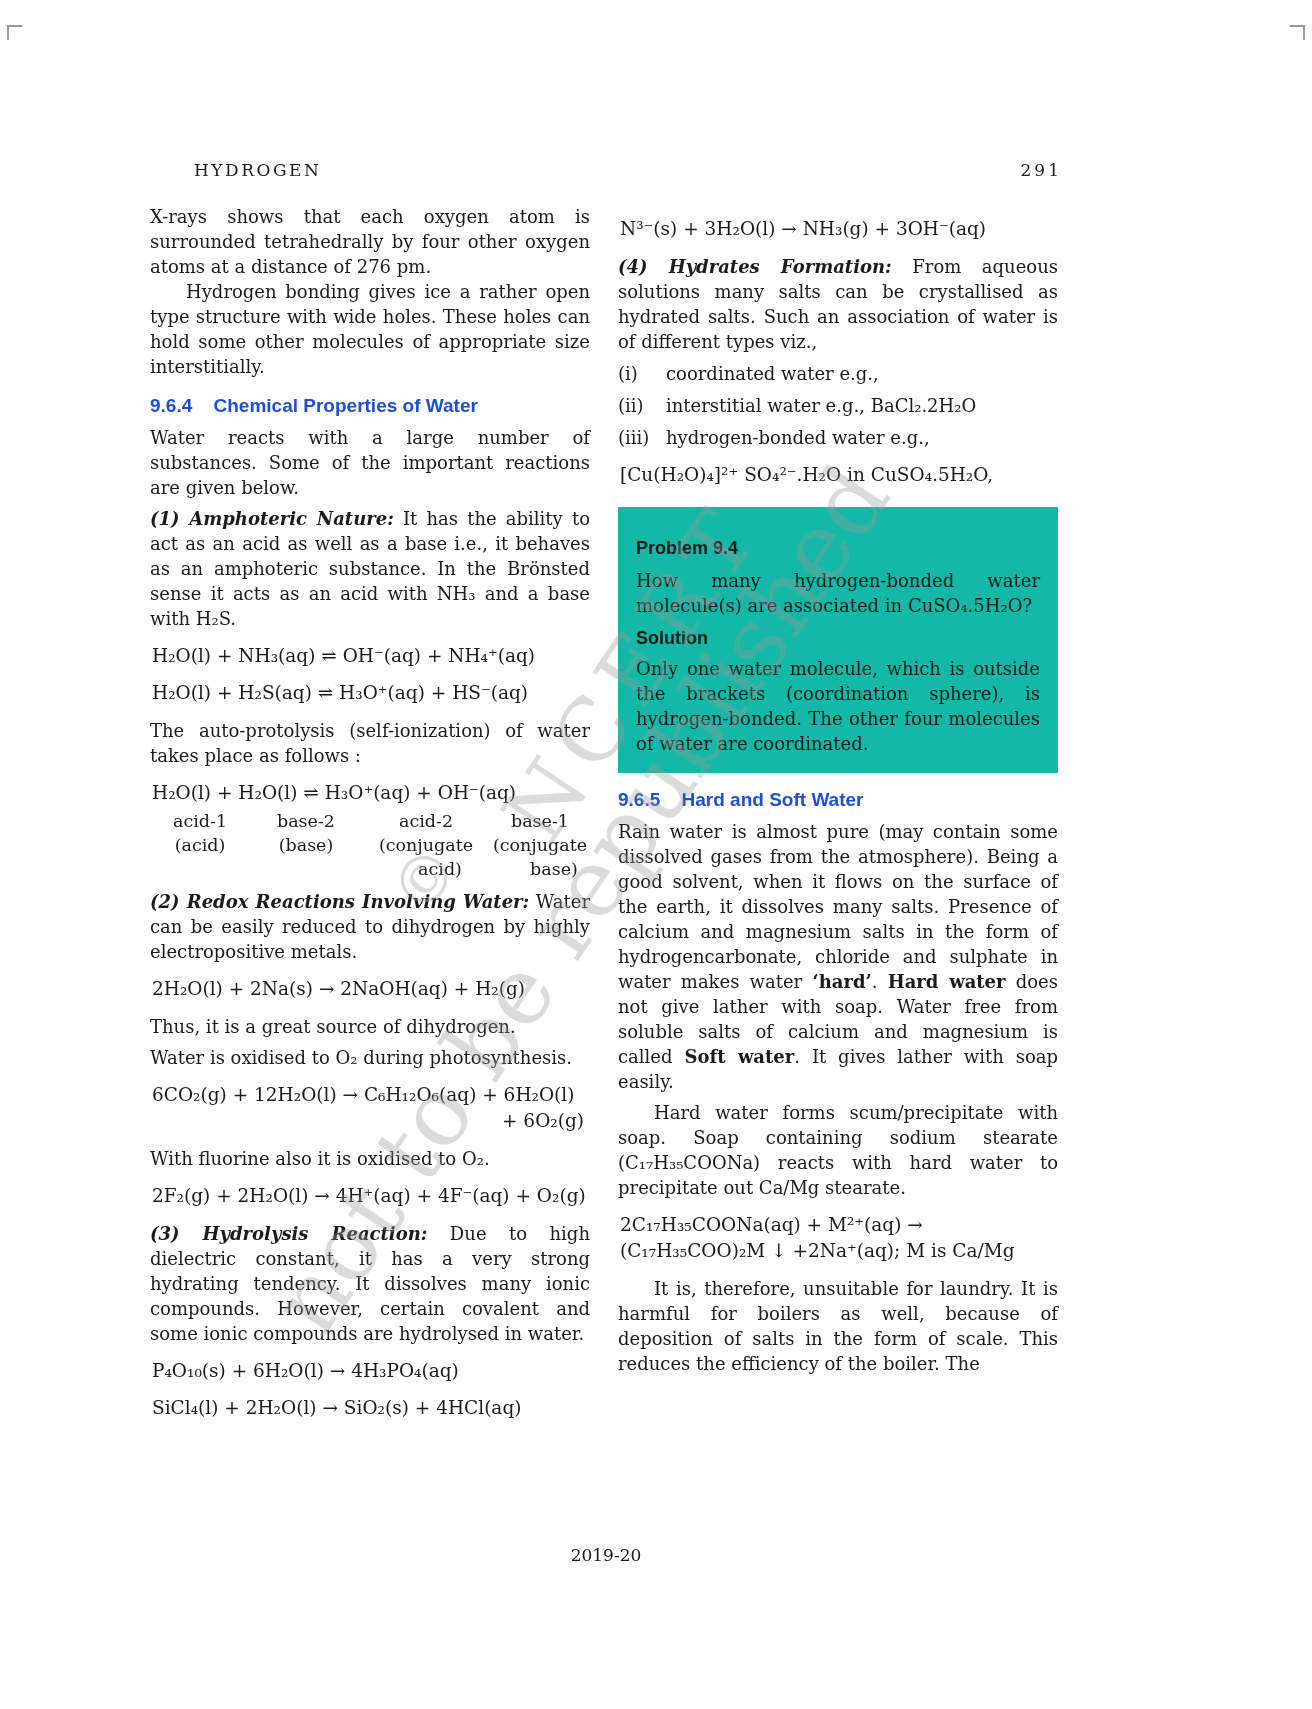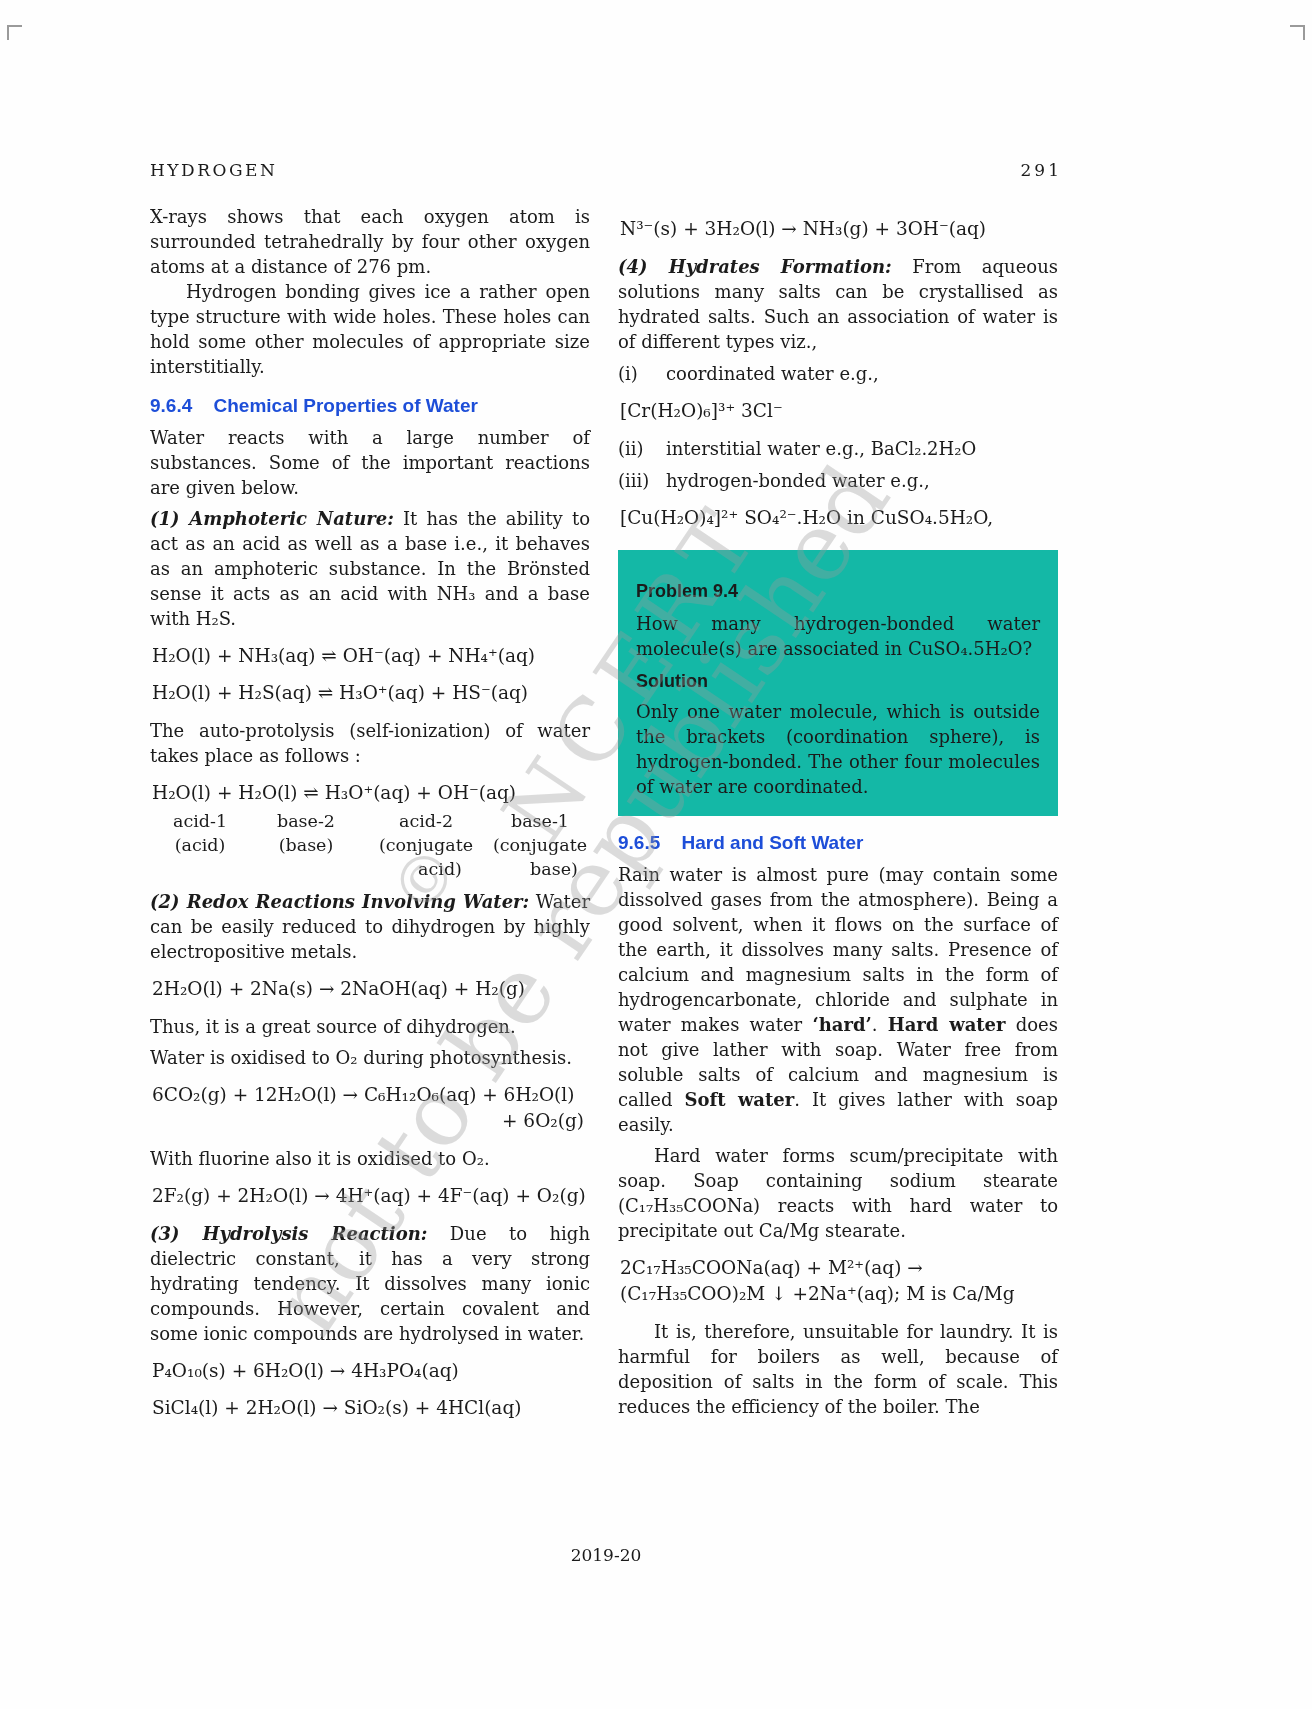--- a/index.html
+++ b/index.html
@@ -17,21 +17,21 @@
   
   .crop { position: absolute; width: 15px; height: 15px; border: 0 solid #9a9a9a; }
   .crop.tl { left: 7px;  top: 25px; border-left-width: 2px; border-top-width: 2px; }
   .crop.tr { right: 7px; top: 25px; border-right-width: 2px; border-top-width: 2px; }
 
   .header {
     position: absolute; left: 150px; top: 160px; width: 912px;
     display: flex; justify-content: space-between;
     font-size: 17px;
   }
-  .running { letter-spacing: 2.5px; }
+  .running { letter-spacing: 2.5px; margin-left: 44px; }
   .pagenum { letter-spacing: 3px; }
 
   .cols { position: absolute; left: 150px; top: 204px; width: 912px; display: flex; gap: 28px; }
   .col  { width: 440px; flex: none; }
 
   .body { margin: 0; text-align: justify; font-size: 18px; line-height: 25px; }
   .ind  { text-indent: 36px; }
   .lead { font-weight: bold; font-style: italic; }
   .mt6  { margin-top: 6px; }
 
@@ -164,21 +164,20 @@
 
       <p class="body">
         <span class="lead">(4) Hydrates Formation:</span><span> From aqueous solutions many salts can be crystallised as hydrated salts. Such an association of water is of different types viz.,</span>
       </p>
 
       <div class="li">
         <span class="marker">(i)</span>
         <span>coordinated water e.g.,</span>
       </div>
 
-      <div class="eq">[Cr(H₂O)₆]³⁺ 3Cl⁻</div>
 
       <div class="li">
         <span class="marker">(ii)</span>
         <span>interstitial water e.g., BaCl₂.2H₂O</span>
       </div>
 
       <div class="li">
         <span class="marker">(iii)</span>
         <span>hydrogen-bonded water e.g.,</span>
       </div>

